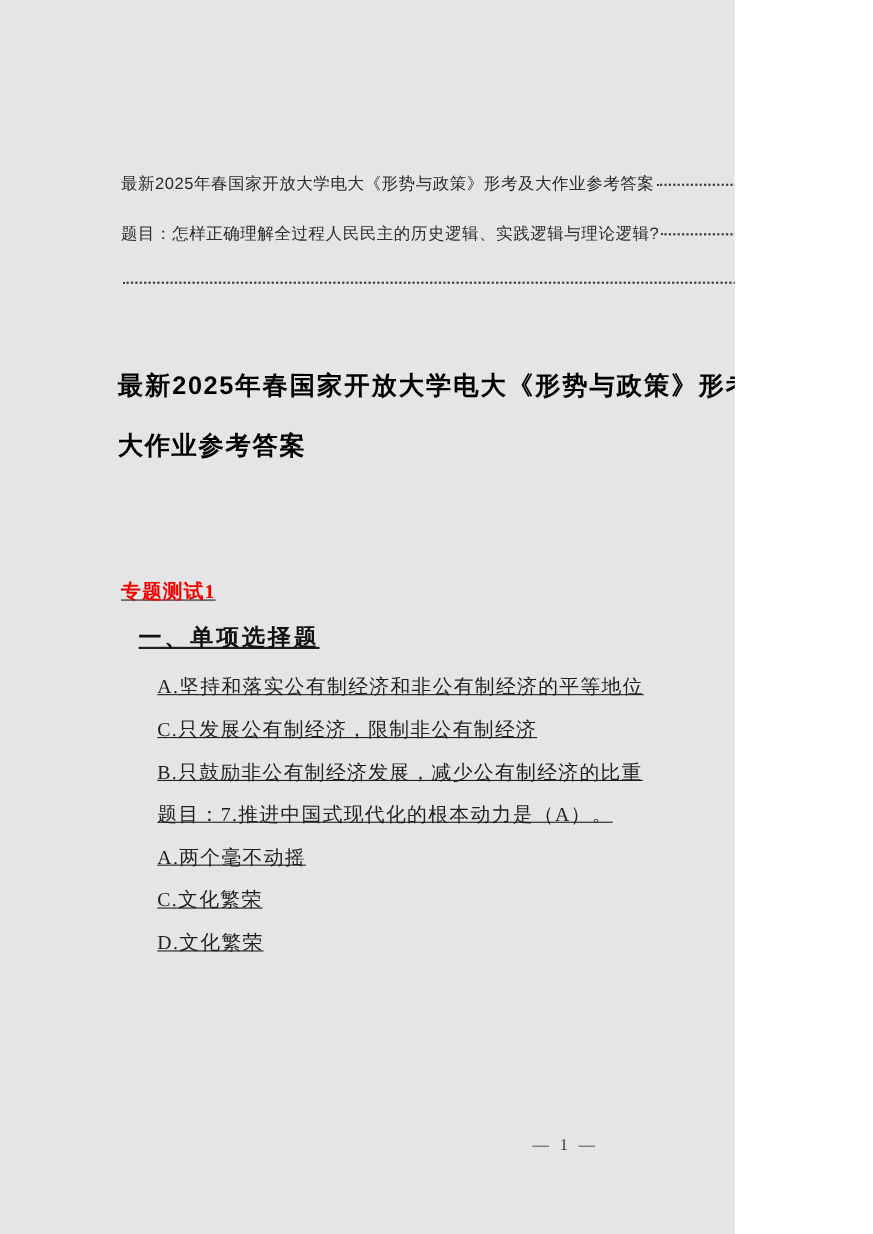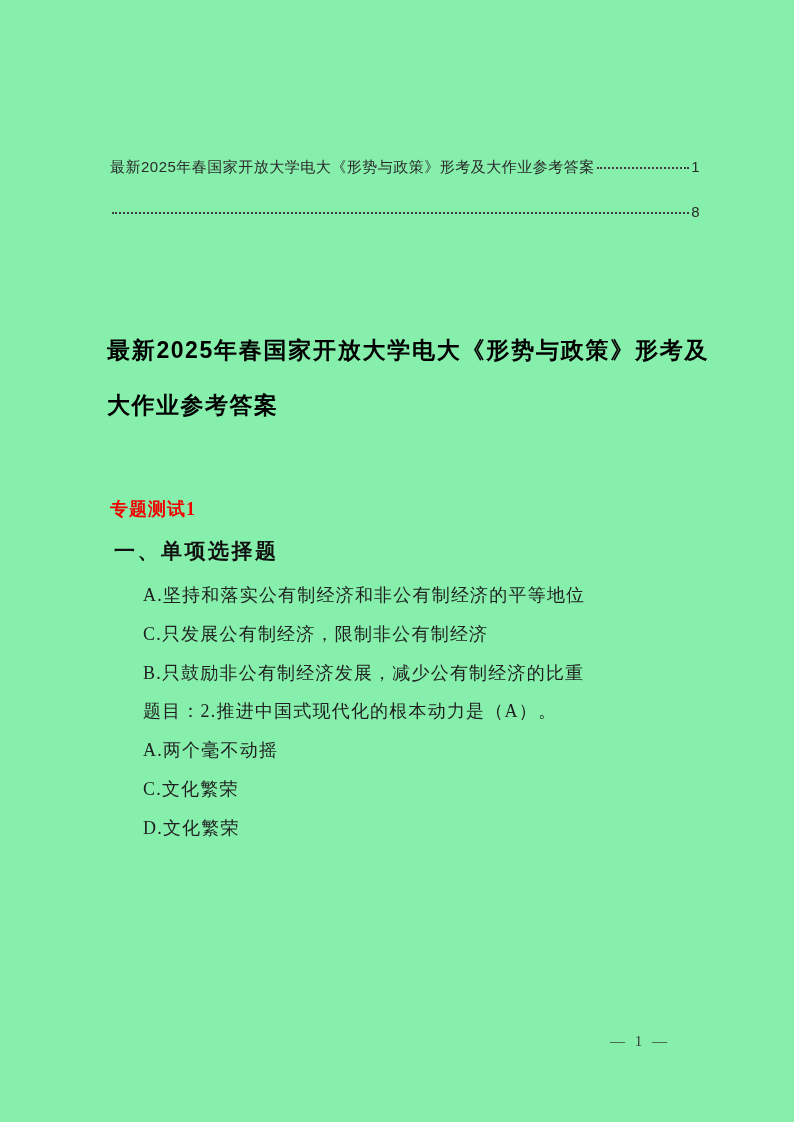--- a/index.html
+++ b/index.html
@@ -2,23 +2,23 @@
 <html><head>
 <meta charset="utf-8">
 <style>
   html, body {
     margin: 0;
     padding: 0;
     background: #ffffff;
   }
   .page {
     position: relative;
-    width: 794px;
+    width: 668px;
     height: 1122px;
-    background: #86efac;
+    background: #e5e5e5;
     overflow: hidden;
     font-family: "Liberation Serif", serif;
     color: #1f1f1f;
   }
 
   
   .toc {
     position: absolute;
     top: 158px;
     left: 110px;
@@ -57,34 +57,35 @@
     font-size: 23px;
     line-height: 55px;
     letter-spacing: 1.5px;
     color: #000000;
     text-align: justify;
   }
 
   
   .content {
     position: absolute;
-    top: 497px;
+    top: 526px;
     left: 110px;
     width: 600px;
+    text-decoration: underline;
   }
   .section-label {
     margin: 0 0 16px 0;
     font-size: 18px;
     font-weight: bold;
     letter-spacing: 1px;
     line-height: 24px;
     color: #f20000;
   }
   .section-heading {
-    margin: 0 0 12px 4px;
+    margin: 0 0 12px 16px;
     font-family: "Liberation Sans", sans-serif;
     font-weight: bold;
     font-size: 21px;
     letter-spacing: 2.5px;
     line-height: 27px;
     color: #111111;
   }
   .para {
     margin: 0;
     font-size: 18px;
@@ -111,36 +112,41 @@
 
 <div class="page">
 
   <div class="toc">
     <div class="toc-item">
       <span class="toc-label">最新2025年春国家开放大学电大《形势与政策》形考及大作业参考答案</span>
       <span class="toc-dots"></span>
       <span class="toc-page">1</span>
     </div>
     <div class="toc-item">
+      <span class="toc-label">题目：怎样正确理解全过程人民民主的历史逻辑、实践逻辑与理论逻辑?</span>
+      <span class="toc-dots"></span>
+      <span class="toc-page">6</span>
+    </div>
+    <div class="toc-item">
       <span class="toc-dots"></span>
       <span class="toc-page">8</span>
     </div>
   </div>
 
   <h1 class="doc-title">最新2025年春国家开放大学电大《形势与政策》形考及大作业参考答案</h1>
 
   <div class="content">
     <p class="section-label">专题测试1</p>
     <p class="section-heading">一、单项选择题</p>
 
     <p class="para">A.坚持和落实公有制经济和非公有制经济的平等地位</p>
     <p class="para">C.只发展公有制经济，限制非公有制经济</p>
     <p class="para">B.只鼓励非公有制经济发展，减少公有制经济的比重</p>
 
-    <p class="para">题目：2.推进中国式现代化的根本动力是（A）。</p>
+    <p class="para">题目：7.推进中国式现代化的根本动力是（A）。</p>
     <p class="para">A.两个毫不动摇</p>
     <p class="para">C.文化繁荣</p>
     <p class="para">D.文化繁荣</p>
   </div>
 
   <div class="footer">— 1 —</div>
 
 </div>
 
 </body></html>

